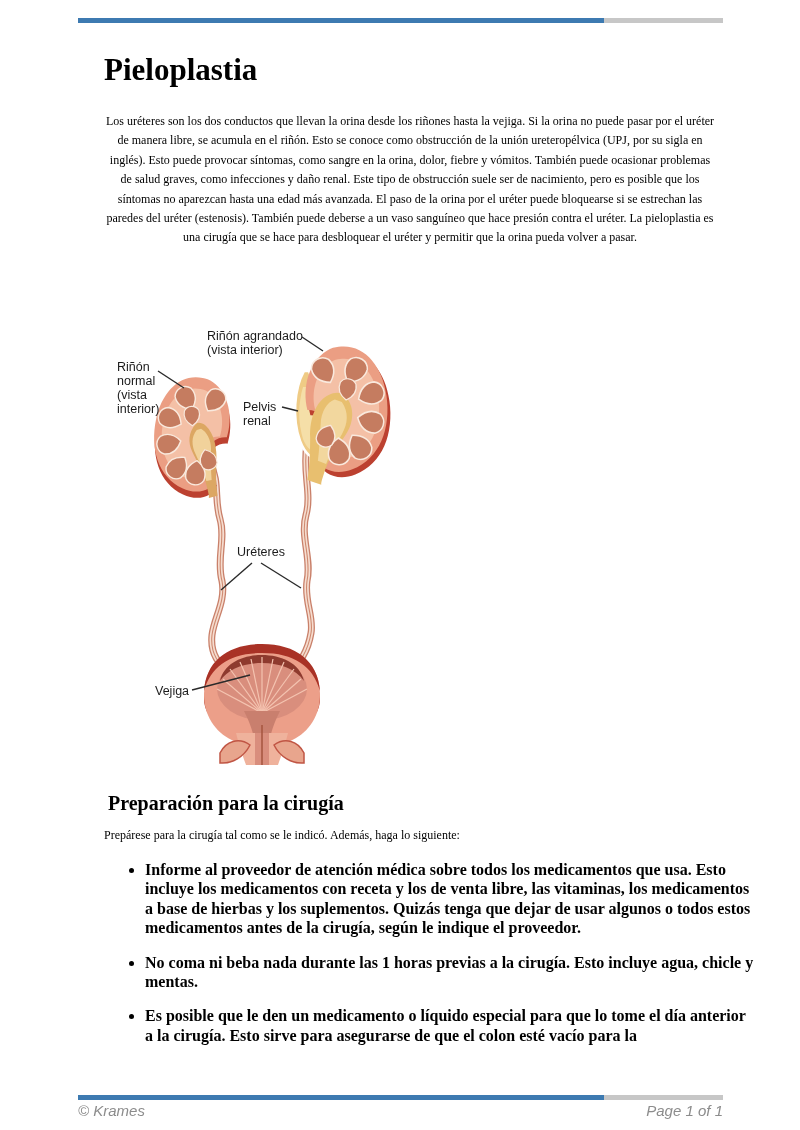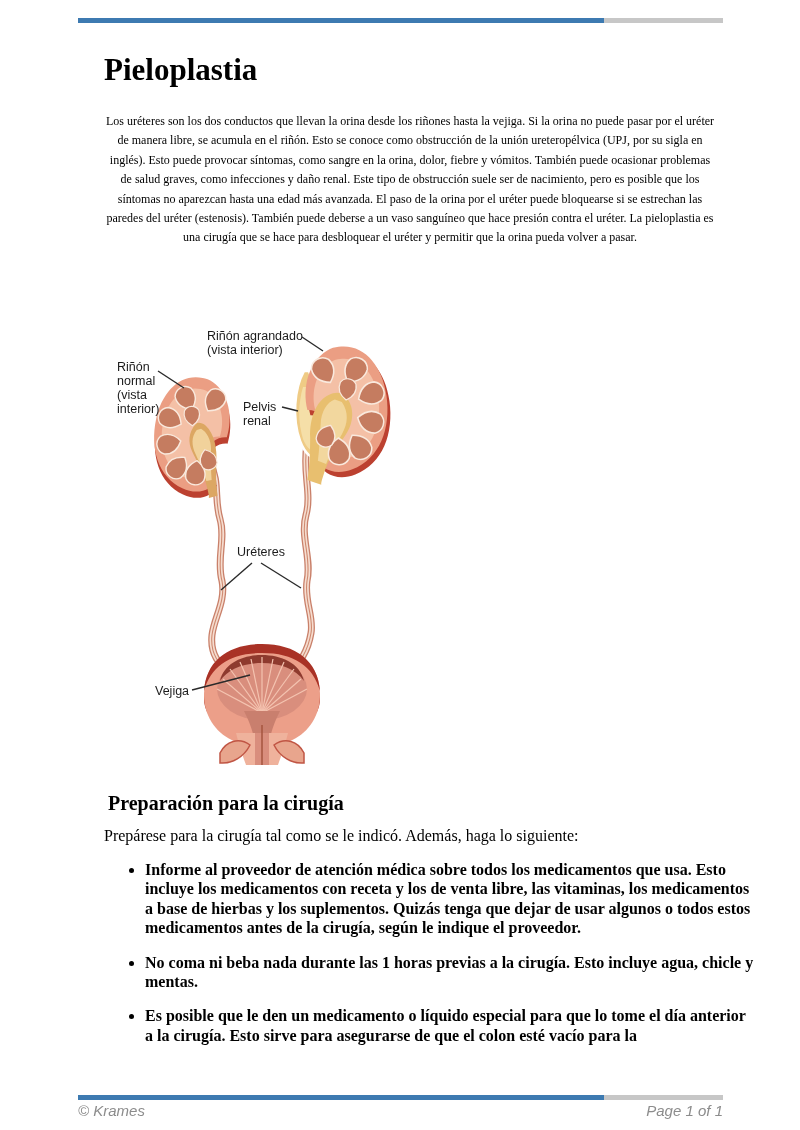--- a/index.html
+++ b/index.html
@@ -6,21 +6,21 @@
   .page{position:relative;width:800px;height:1130px;background:#ffffff;overflow:hidden;
         font-family:"Liberation Serif",serif;color:#000;}
   .bar{position:absolute;left:78px;width:645px;height:5px;background:#c7c7c7;}
   .bar-top{top:18px;}
   .bar-bottom{top:1095px;}
   .bar .blue{width:526px;height:100%;background:#3d7ab1;}
   .doc-title{position:absolute;left:104px;top:52px;font-size:31px;font-weight:bold;margin:0;}
   .intro{position:absolute;left:104px;top:112px;width:612px;font-size:12px;line-height:19.4px;margin:0;text-align:center;}
   .figure-wrap{position:absolute;left:104px;top:313px;width:350px;height:455px;}
   .h2{position:absolute;left:96px;top:780px;font-size:20px;font-weight:bold;margin:12px;}
-  .lead{position:absolute;left:104px;top:826px;width:612px;font-size:16px;line-height:19.4px;margin:0;}
+  .lead{position:absolute;left:104px;top:826px;width:612px;font-size:12px;line-height:19.4px;margin:0;}
   .bullets{position:absolute;left:104px;top:860px;width:612px;font-size:16px;line-height:19.4px;margin:0;
            padding-left:41px;font-weight:bold;}
   .bullets li{margin-bottom:15px;}
   .footer-row{position:absolute;left:78px;top:1102px;width:645px;display:flex;justify-content:space-between;
               font-family:"Liberation Sans",sans-serif;font-style:italic;font-size:15px;color:#8c8c8c;}
   svg text{font-family:"Liberation Sans",sans-serif;font-size:12.5px;fill:#1c1c1c;}
   svg .ptr{stroke:#2a2a2a;stroke-width:1.4;fill:none;}
 </style>
 </head>
 <body>

